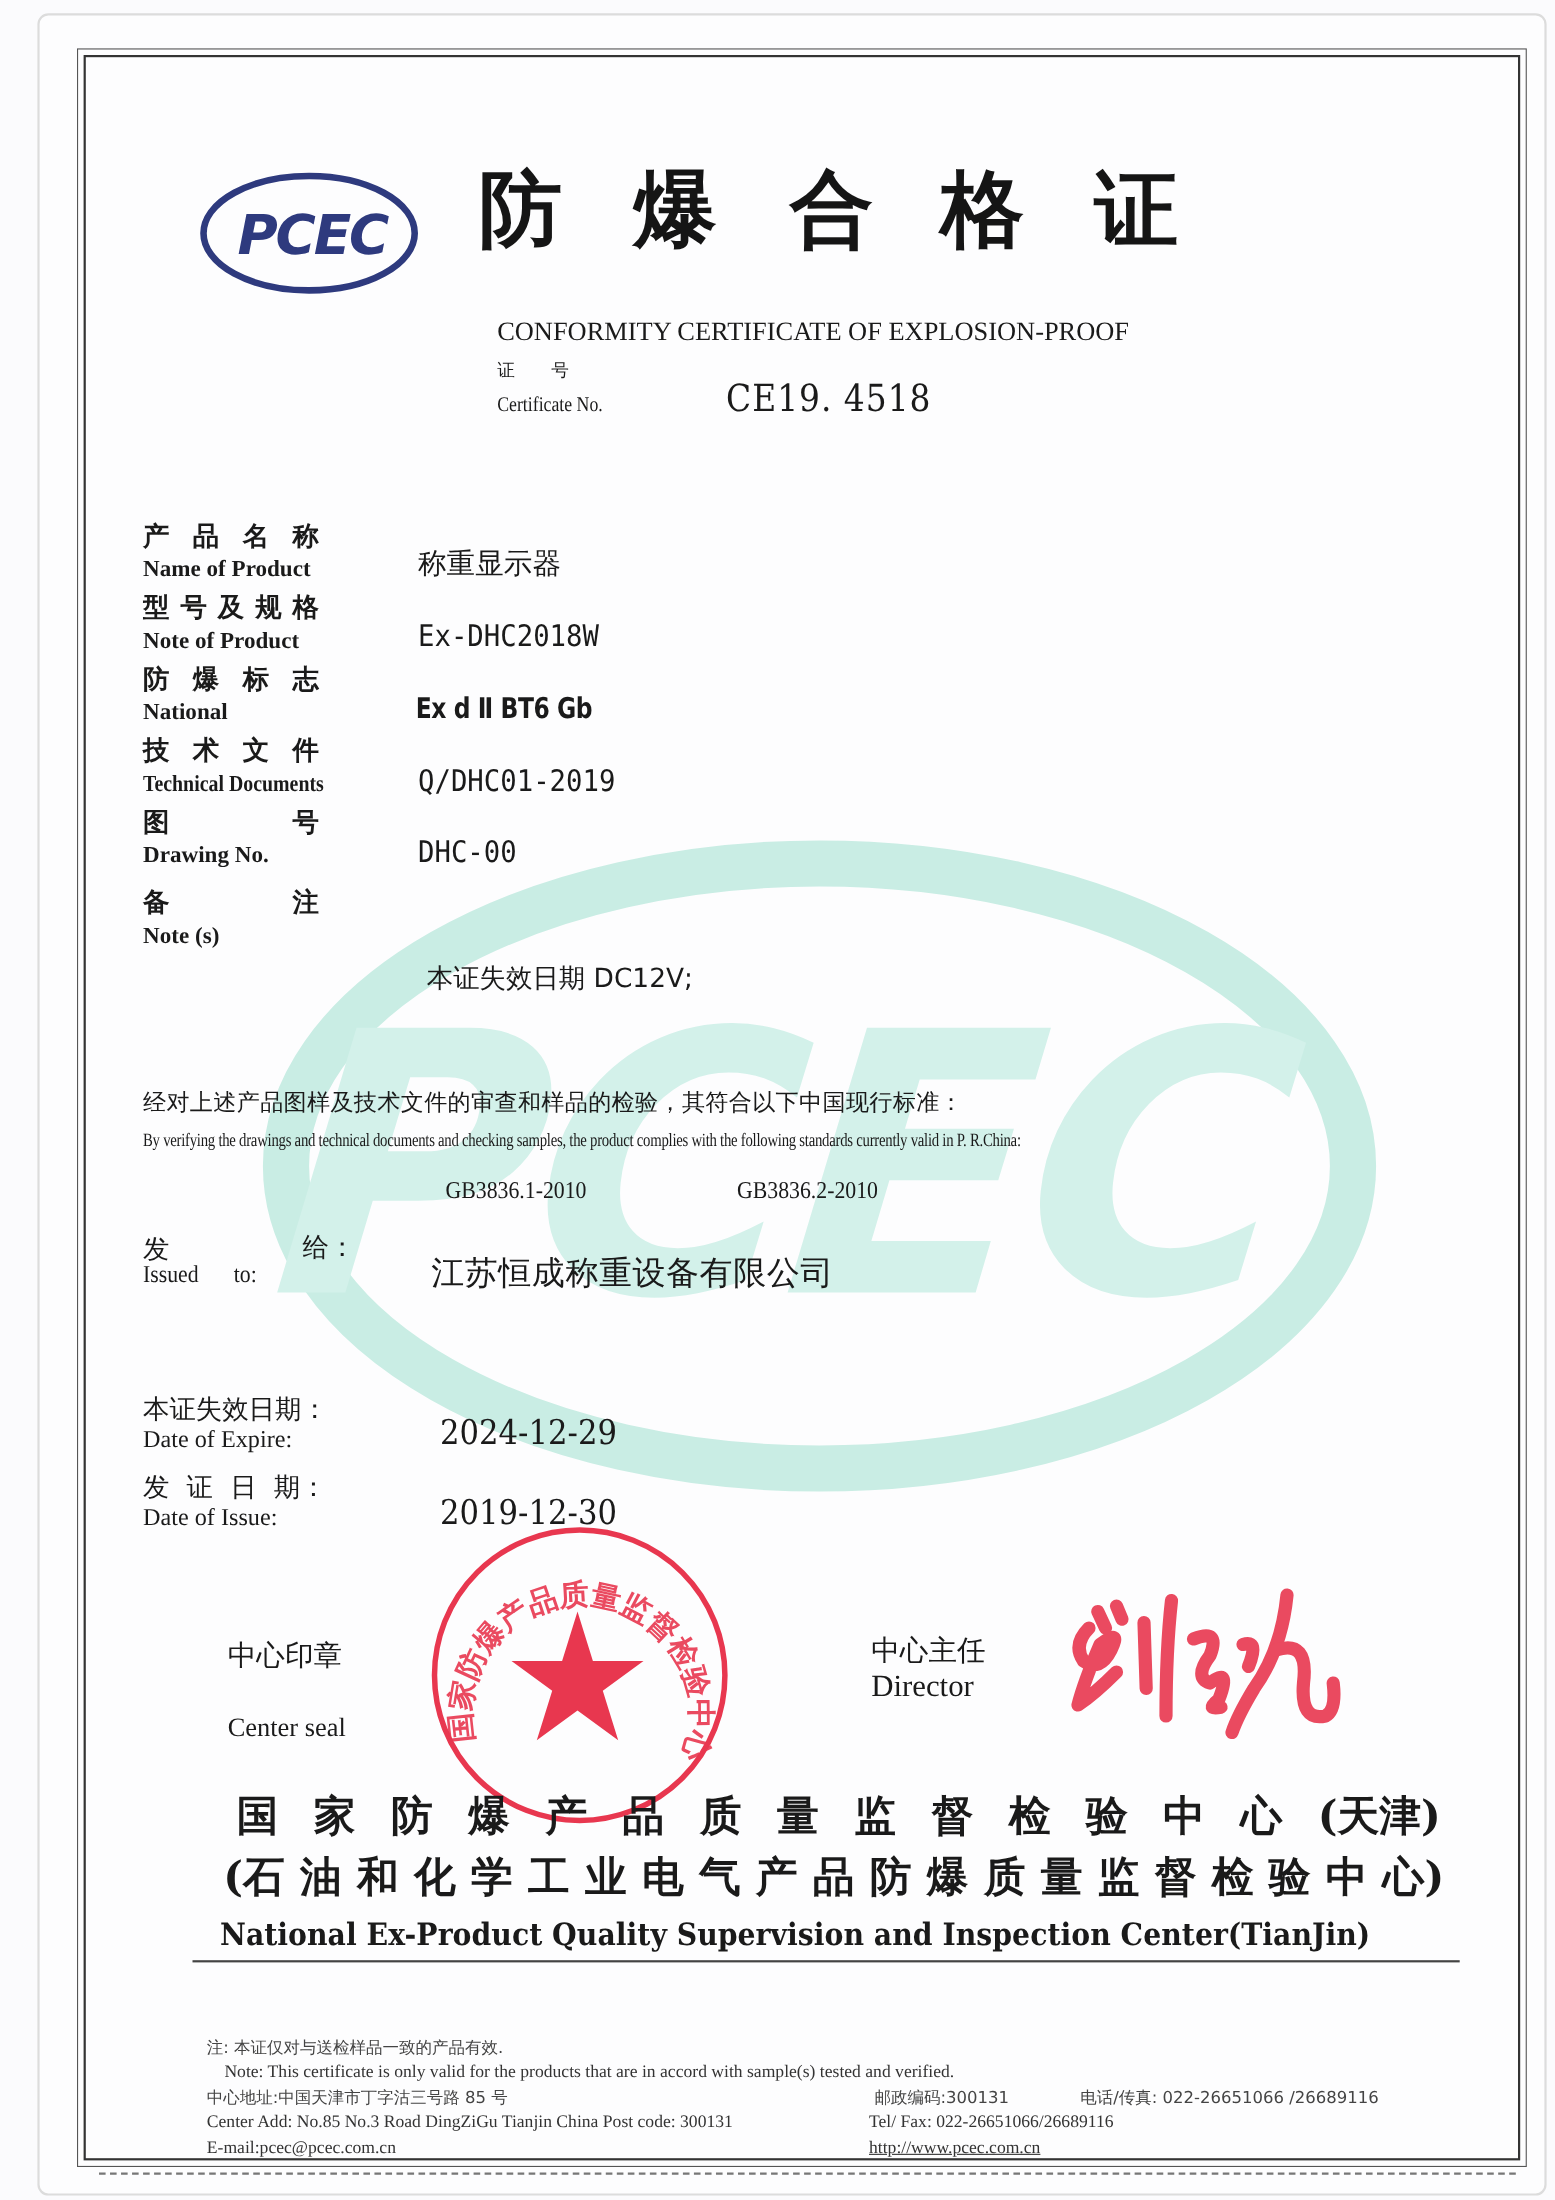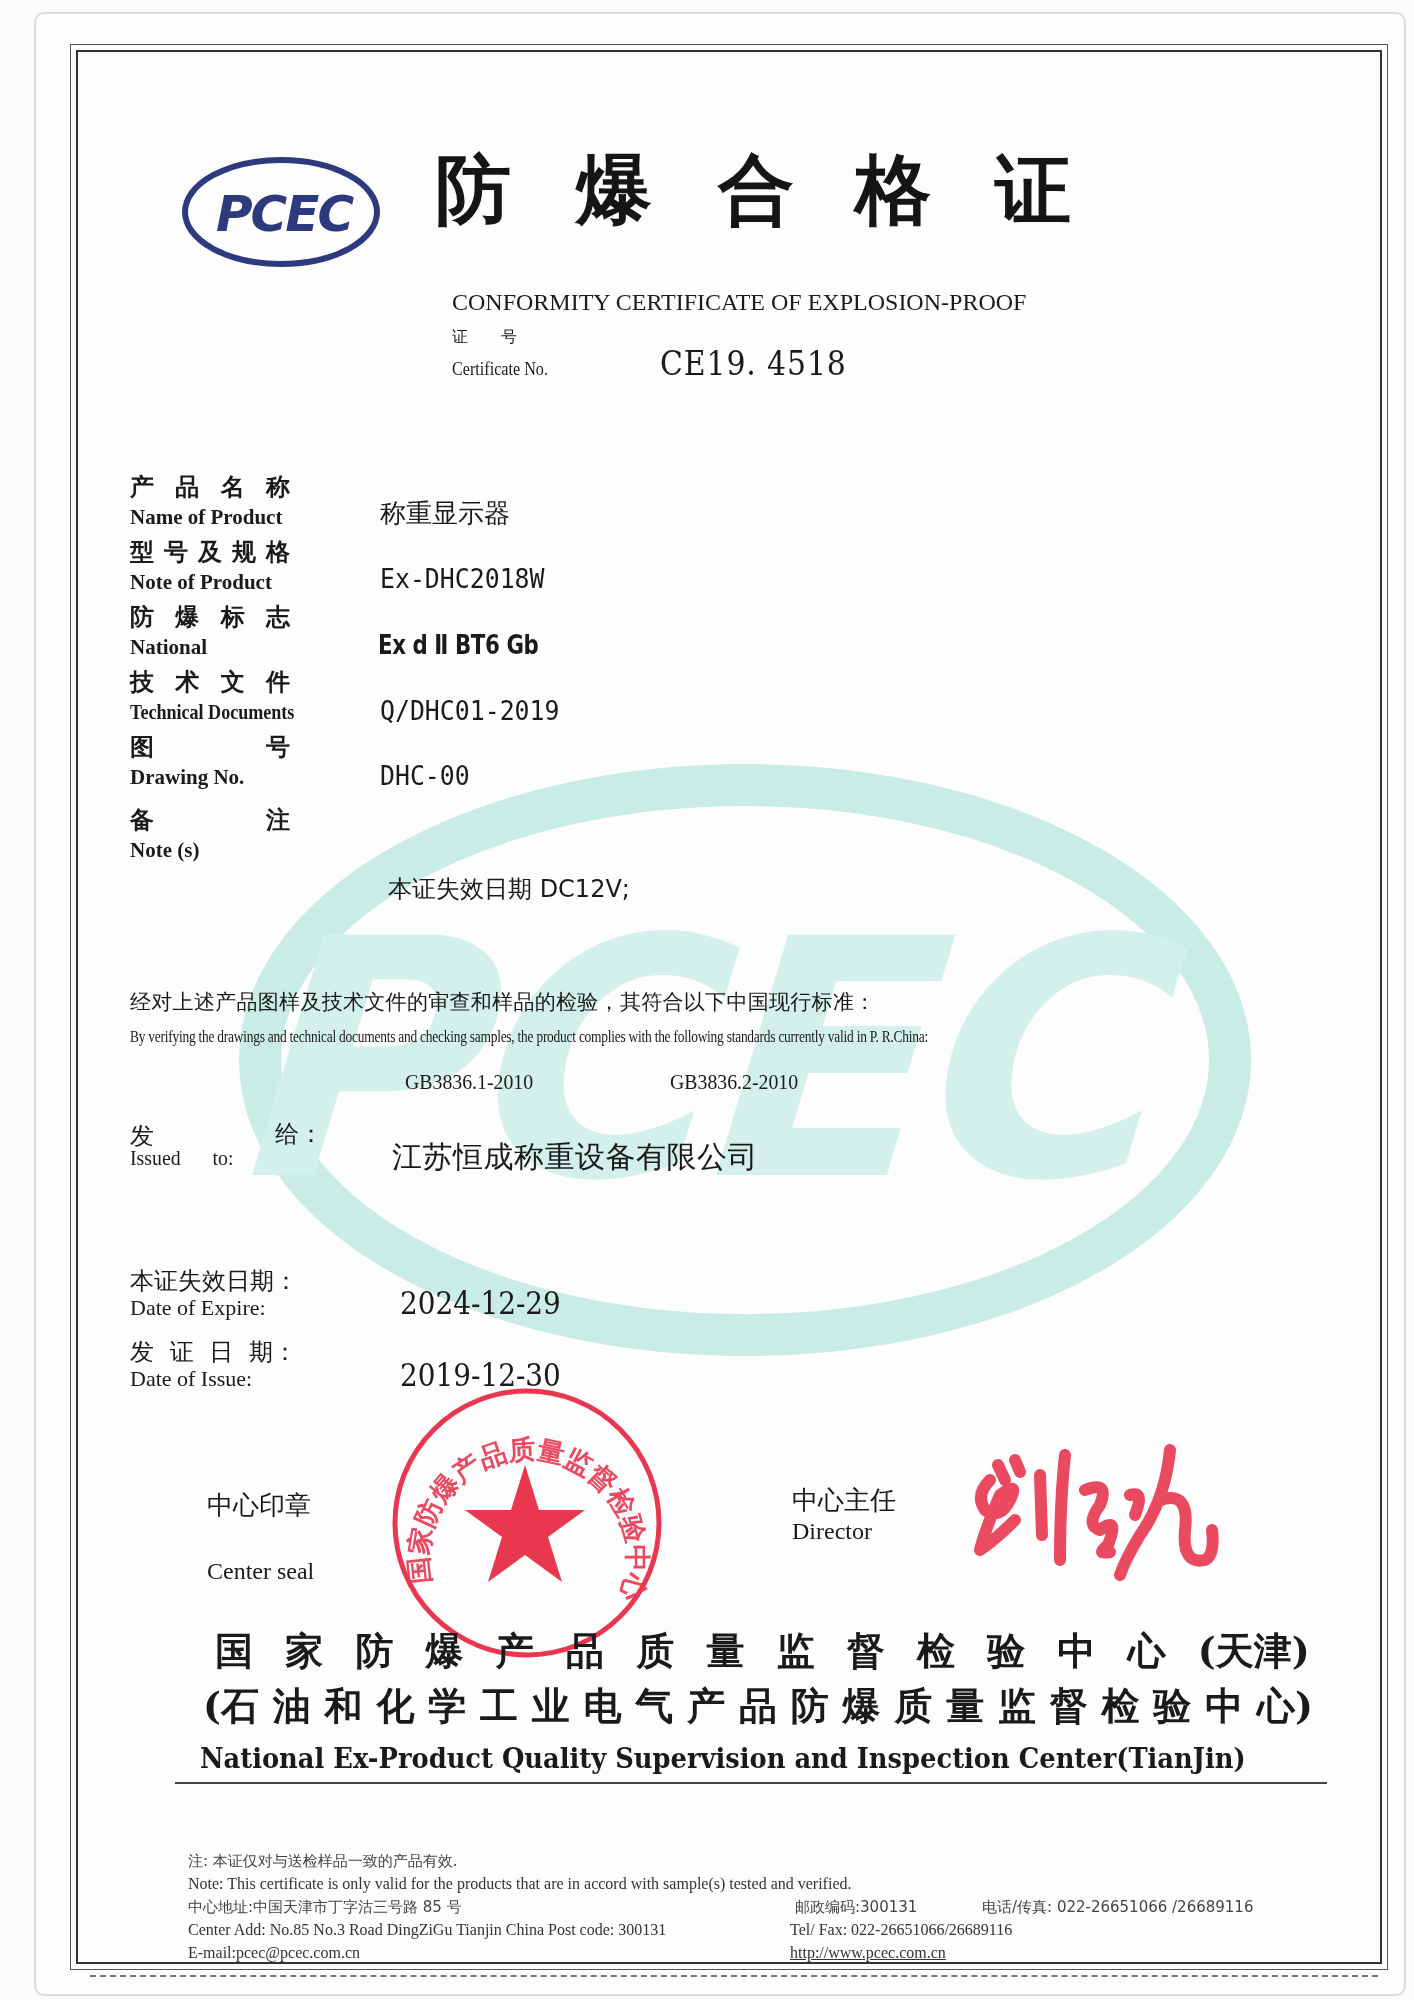--- a/index.html
+++ b/index.html
@@ -51,21 +51,21 @@
   .issued-en { position: absolute; left: 130px; top: 1145px; font-size: 22px; word-spacing: 30px; transform: scaleX(0.9); transform-origin: left; }
   .company { position: absolute; left: 392px; top: 1137px; font-family: "DejaVu Sans", sans-serif; font-size: 30px; letter-spacing: 0.5px; }
 
   .date-cn { position: absolute; left: 130px; font-family: "DejaVu Sans", sans-serif; font-size: 24px; }
   .date-en { position: absolute; left: 130px; font-size: 22px; }
   .date-val { position: absolute; left: 400px; font-family: "DejaVu Serif", serif; font-size: 31px; transform: scaleX(0.9); transform-origin: left; }
 
   .seal-cn { position: absolute; left: 207px; top: 1488px; font-family: Liberation Mono, monospace; font-size: 26px; font-weight: 300; }
   .seal-en { position: absolute; left: 207px; top: 1522px; font-size: 24px; margin-top: 36px; }
   .dir-cn { position: absolute; left: 792px; top: 1483px; font-family: "DejaVu Sans", sans-serif; font-size: 26px; }
-  .dir-en { position: absolute; left: 792px; top: 1518px; font-size: 24px; }
+  .dir-en { position: absolute; left: 792px; top: 1518px; font-size: 28px; }
   .seal { position: absolute; left: 385px; top: 1385px; width: 285px; height: 280px; }
   .signature { position: absolute; left: 960px; top: 1440px; width: 265px; height: 150px; }
 
   .org-line1 {
     position: absolute; left: 215px; top: 1632px; width: 1095px;
     font-family: "DejaVu Serif", serif; font-weight: bold; font-size: 38px;
     display: flex; justify-content: space-between; line-height: 1;
   }
   .org-line2 {
     position: absolute; left: 203px; top: 1687px; width: 1110px;
@@ -245,21 +245,21 @@
   <span>督</span>
   <span>检</span>
   <span>验</span>
   <span>中</span>
   <span>心)</span>
 </div>
 <div class="org-line3">National Ex-Product Quality Supervision and Inspection Center(TianJin)</div>
 <div class="org-rule"></div>
 
 <div class="foot cn" style="left:188px; top:1852px">注: 本证仅对与送检样品一致的产品有效.</div>
-<div class="foot" style="left:188px; top:1875px">Note: This certificate is only valid for the products that are in accord with sample(s) tested and verified.</div>
+<div class="foot" style="left:204px; top:1875px">Note: This certificate is only valid for the products that are in accord with sample(s) tested and verified.</div>
 <div class="foot cn" style="left:188px; top:1898px">中心地址:中国天津市丁字沽三号路 85 号</div>
 <div class="foot" style="left:188px; top:1921px">Center Add: No.85 No.3 Road DingZiGu Tianjin China Post code: 300131</div>
 <div class="foot" style="left:188px; top:1944px">E-mail:pcec@pcec.com.cn</div>
 
 <div class="foot cn" style="left:795px; top:1898px">邮政编码:300131</div>
 <div class="foot cn" style="left:982px; top:1898px">电话/传真: 022-26651066 /26689116</div>
 <div class="foot" style="left:790px; top:1921px">Tel/ Fax: 022-26651066/26689116</div>
 <div class="foot foot-link" style="left:790px; top:1944px">http://www.pcec.com.cn</div>
 
 <div class="foot-rule"></div>

